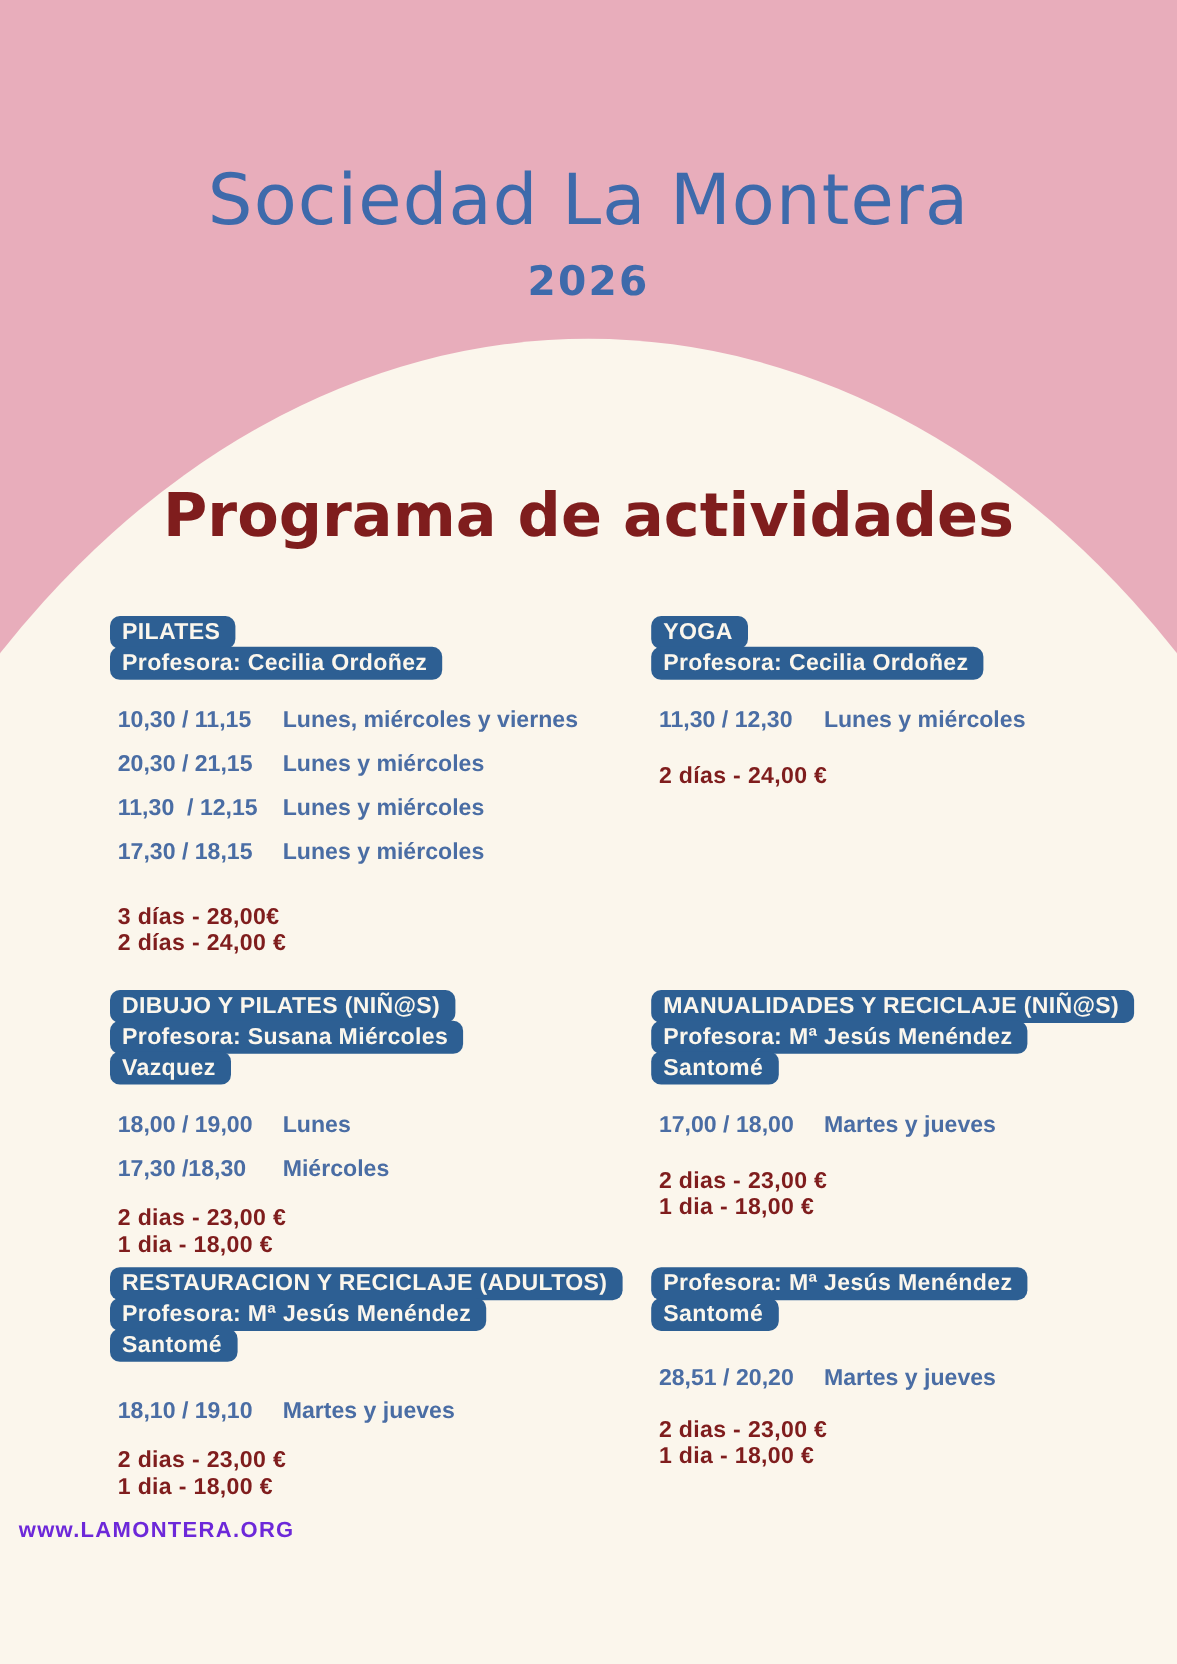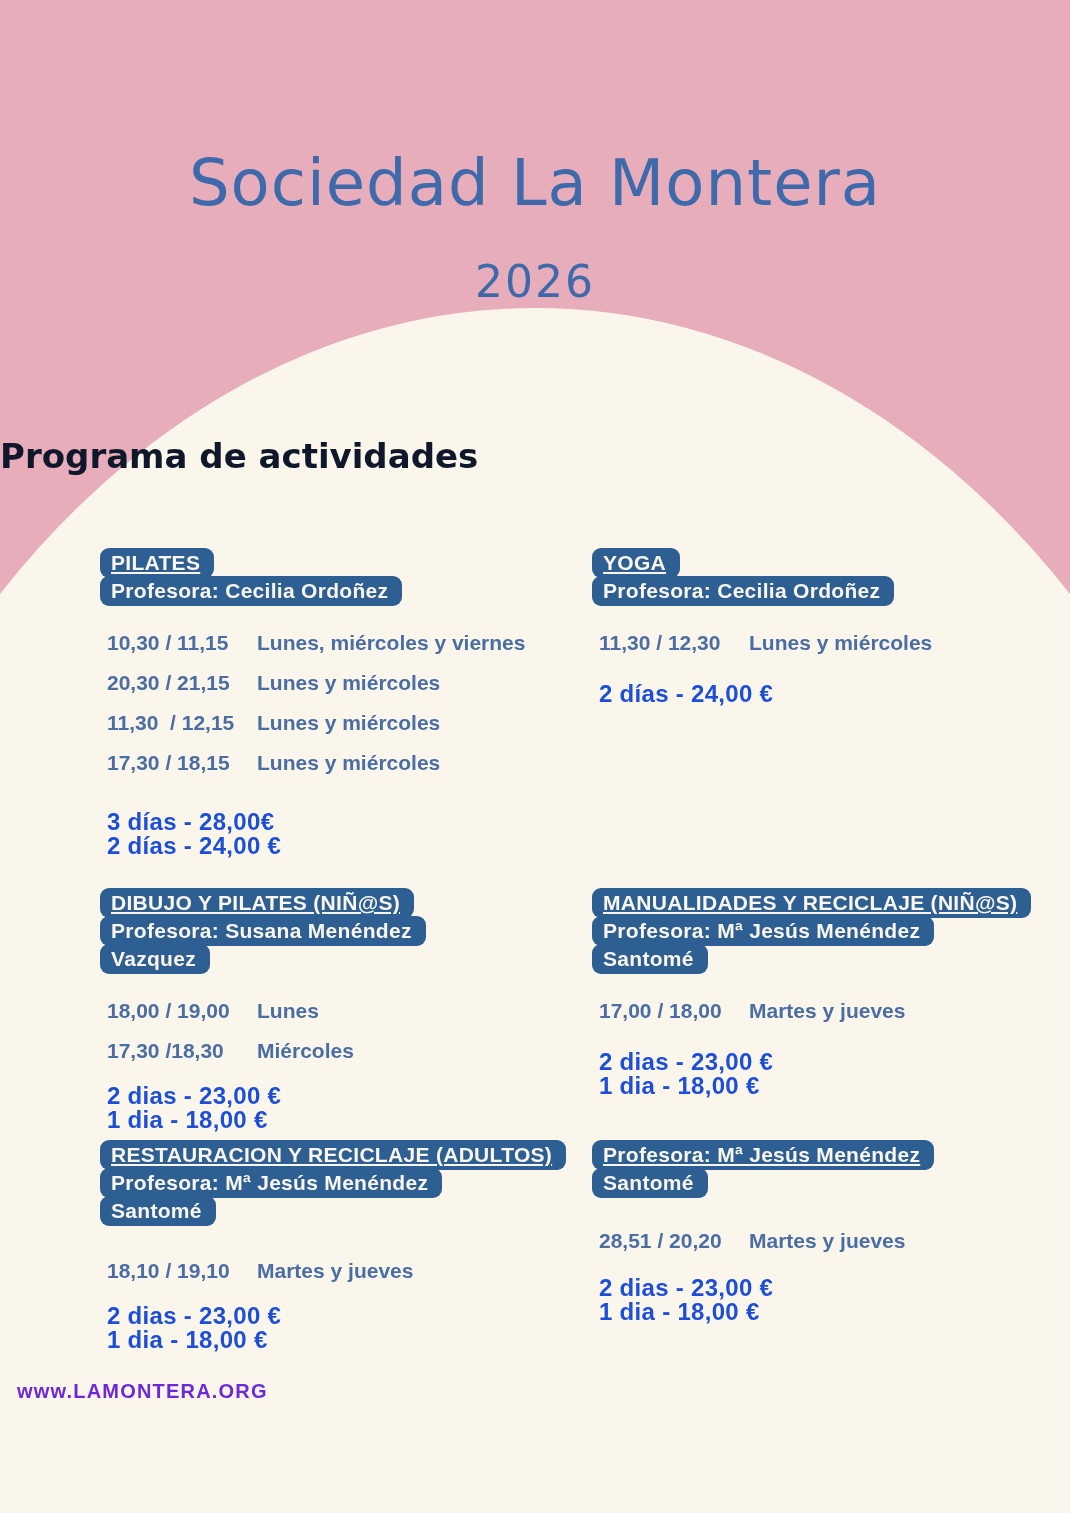--- a/index.html
+++ b/index.html
@@ -23,27 +23,27 @@
   
   .masthead{
     position:absolute;top:146px;left:0;width:100%;
     text-align:center;color:#3e6aab;
     font-family:"DejaVu Sans", sans-serif;
   }
   .masthead h1{
     margin:0;font-size:64px;font-weight:normal;letter-spacing:1px;
   }
   .masthead .year{
-    margin-top:36px;font-size:44px;font-weight:normal;letter-spacing:2px;
+    margin-top:14px;font-size:37px;font-weight:bold;letter-spacing:2px;
   }
   .section-title{
     position:absolute;top:436px;left:0;width:100%;
-    color:#0f172a;
+    text-align:center;color:#7f1d1d;
     font-family:"DejaVu Sans", sans-serif;
-    font-size:34px;font-weight:bold;margin:0;letter-spacing:0px;
+    font-size:55px;font-weight:bold;margin:0;letter-spacing:0px;
   }
 
   
   .grid{
     position:absolute;left:100px;top:548px;width:905px;
     display:grid;
     grid-template-columns:492px 1fr;
     grid-template-rows:340px 252px auto;
   }
   .card{min-width:0;}
@@ -54,38 +54,38 @@
     display:inline-block;
     background:#2d5f93;color:#fbf6ec;
     font-size:21px;font-weight:bold;
     line-height:24px;
     padding:3px 14px 3px 11px;
     border-radius:9px;
     margin-top:-2px;
     letter-spacing:0.3px;
     white-space:nowrap;
   }
-  .hl:first-child{margin-top:0;text-decoration:underline;}
+  .hl:first-child{margin-top:12px;}
 
   
   .sched{margin-top:24px;padding-left:7px;}
   .card-restauracion .sched{margin-top:32px;}
   .card-ganchillo .sched{margin-top:30px;}
   .row{
     display:flex;align-items:flex-start;
     margin-bottom:14px;line-height:26px;
     color:#4a6da4;font-size:21px;font-weight:bold;
   }
   .row .time{flex:0 0 150px;white-space:pre;}
   .row .days{white-space:nowrap;}
 
   
   .prices{
     margin-top:26px;padding-left:7px;
-    color:#1d4ed8;font-size:24px;font-weight:bold;
+    color:#7f1d1d;font-size:21px;font-weight:bold;
     line-height:24px;letter-spacing:0.3px;
   }
   .card-pilates .prices{margin-top:34px;}
   .card-dibujo .prices{margin-top:20px;}
   .card-restauracion .prices{margin-top:20px;}
   .card-ganchillo .prices{margin-top:22px;}
 
   
   .site{
     position:absolute;top:1380px;left:17px;width:100%;
@@ -151,21 +151,21 @@
           </div>
         </div>
         <div class="prices">
           <div>2 días - 24,00 €</div>
         </div>
       </section>
 
       <section class="card card-dibujo">
         <div class="hdr">
           <span class="hl">DIBUJO Y PILATES (NIÑ@S)</span>
-          <span class="hl">Profesora: Susana Menéndez</span>
+          <span class="hl">Profesora: Susana Miércoles</span>
           <span class="hl">Vazquez</span>
         </div>
         <div class="sched">
           <div class="row">
             <span class="time">18,00 / 19,00</span>
             <span class="days">Lunes</span>
           </div>
           <div class="row">
             <span class="time">17,30 /18,30</span>
             <span class="days">Miércoles</span>

